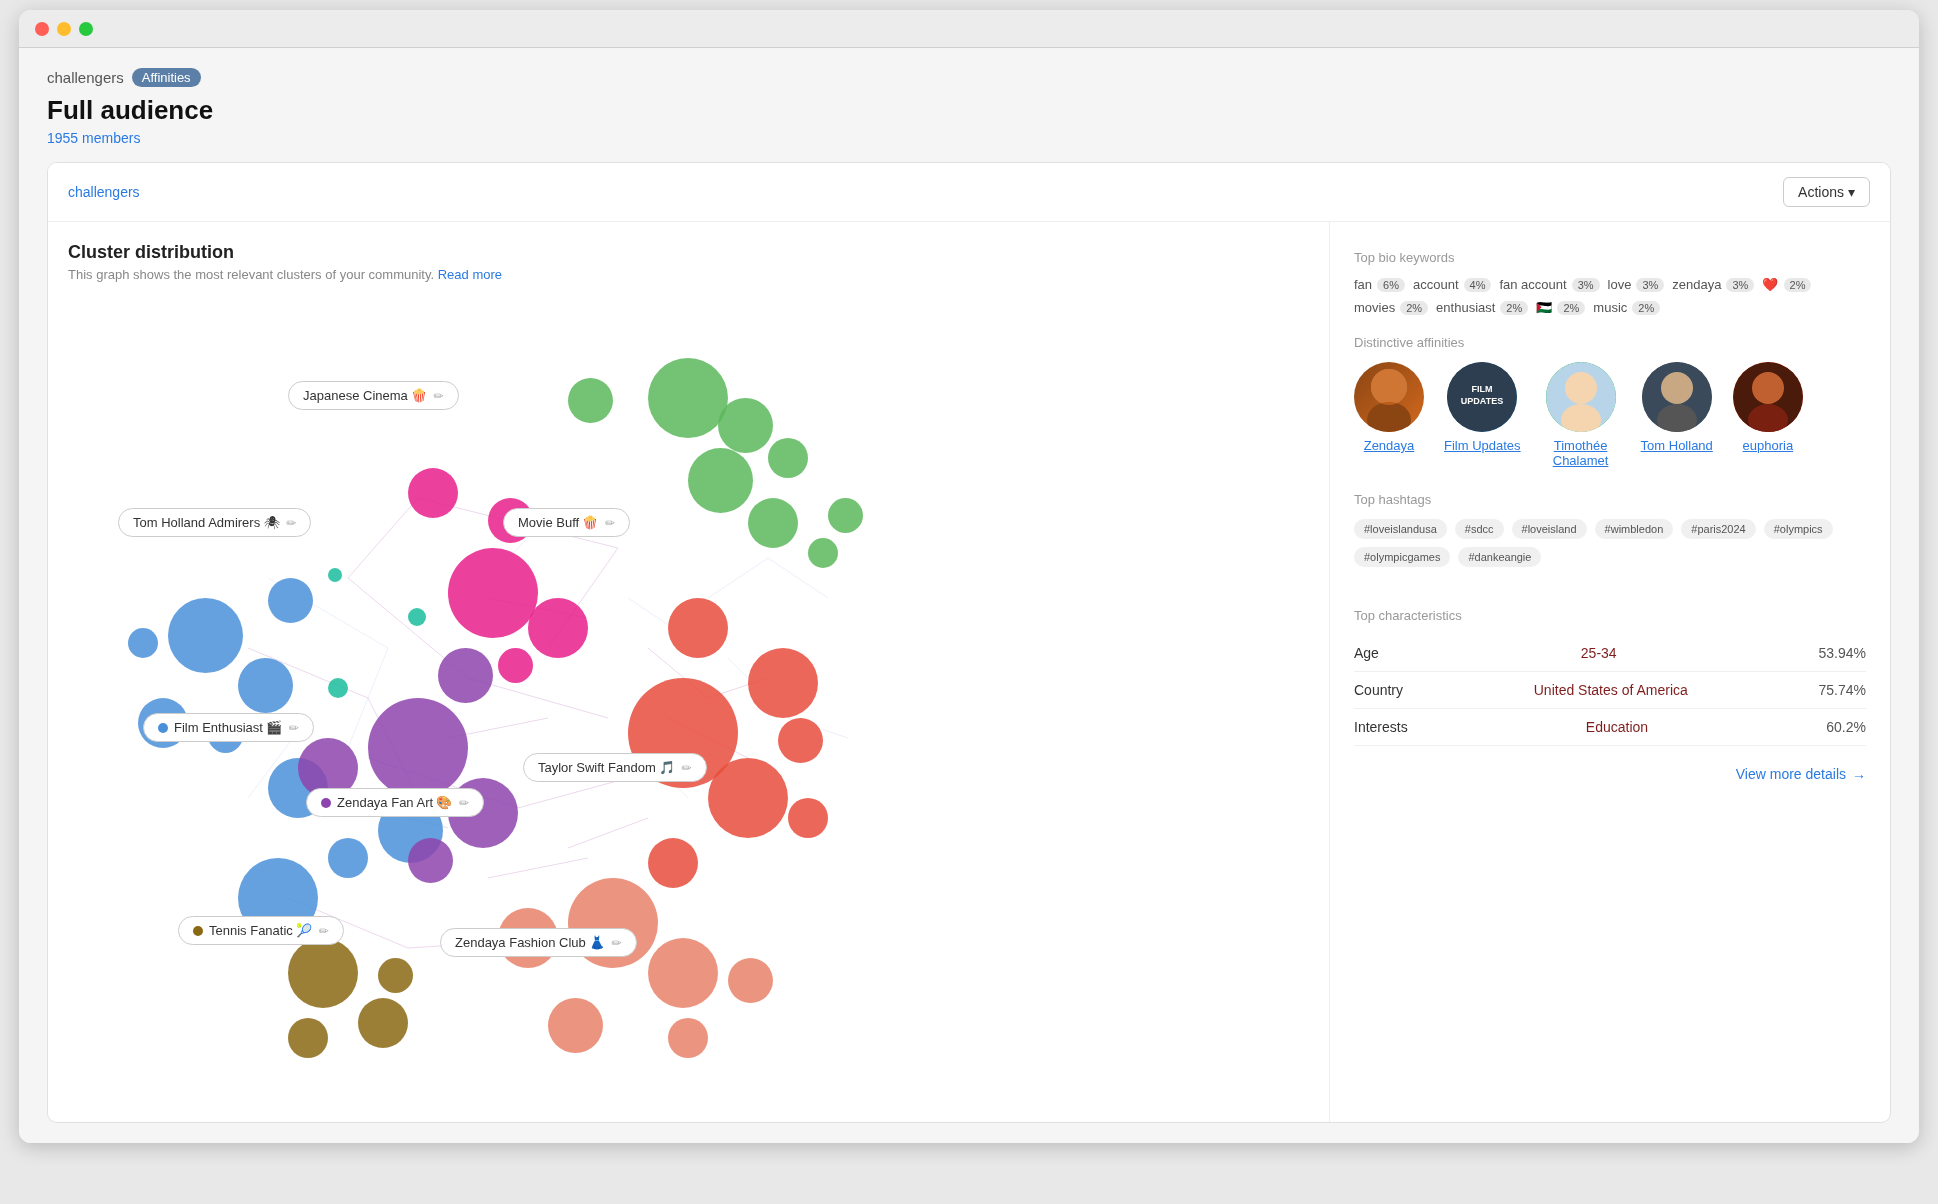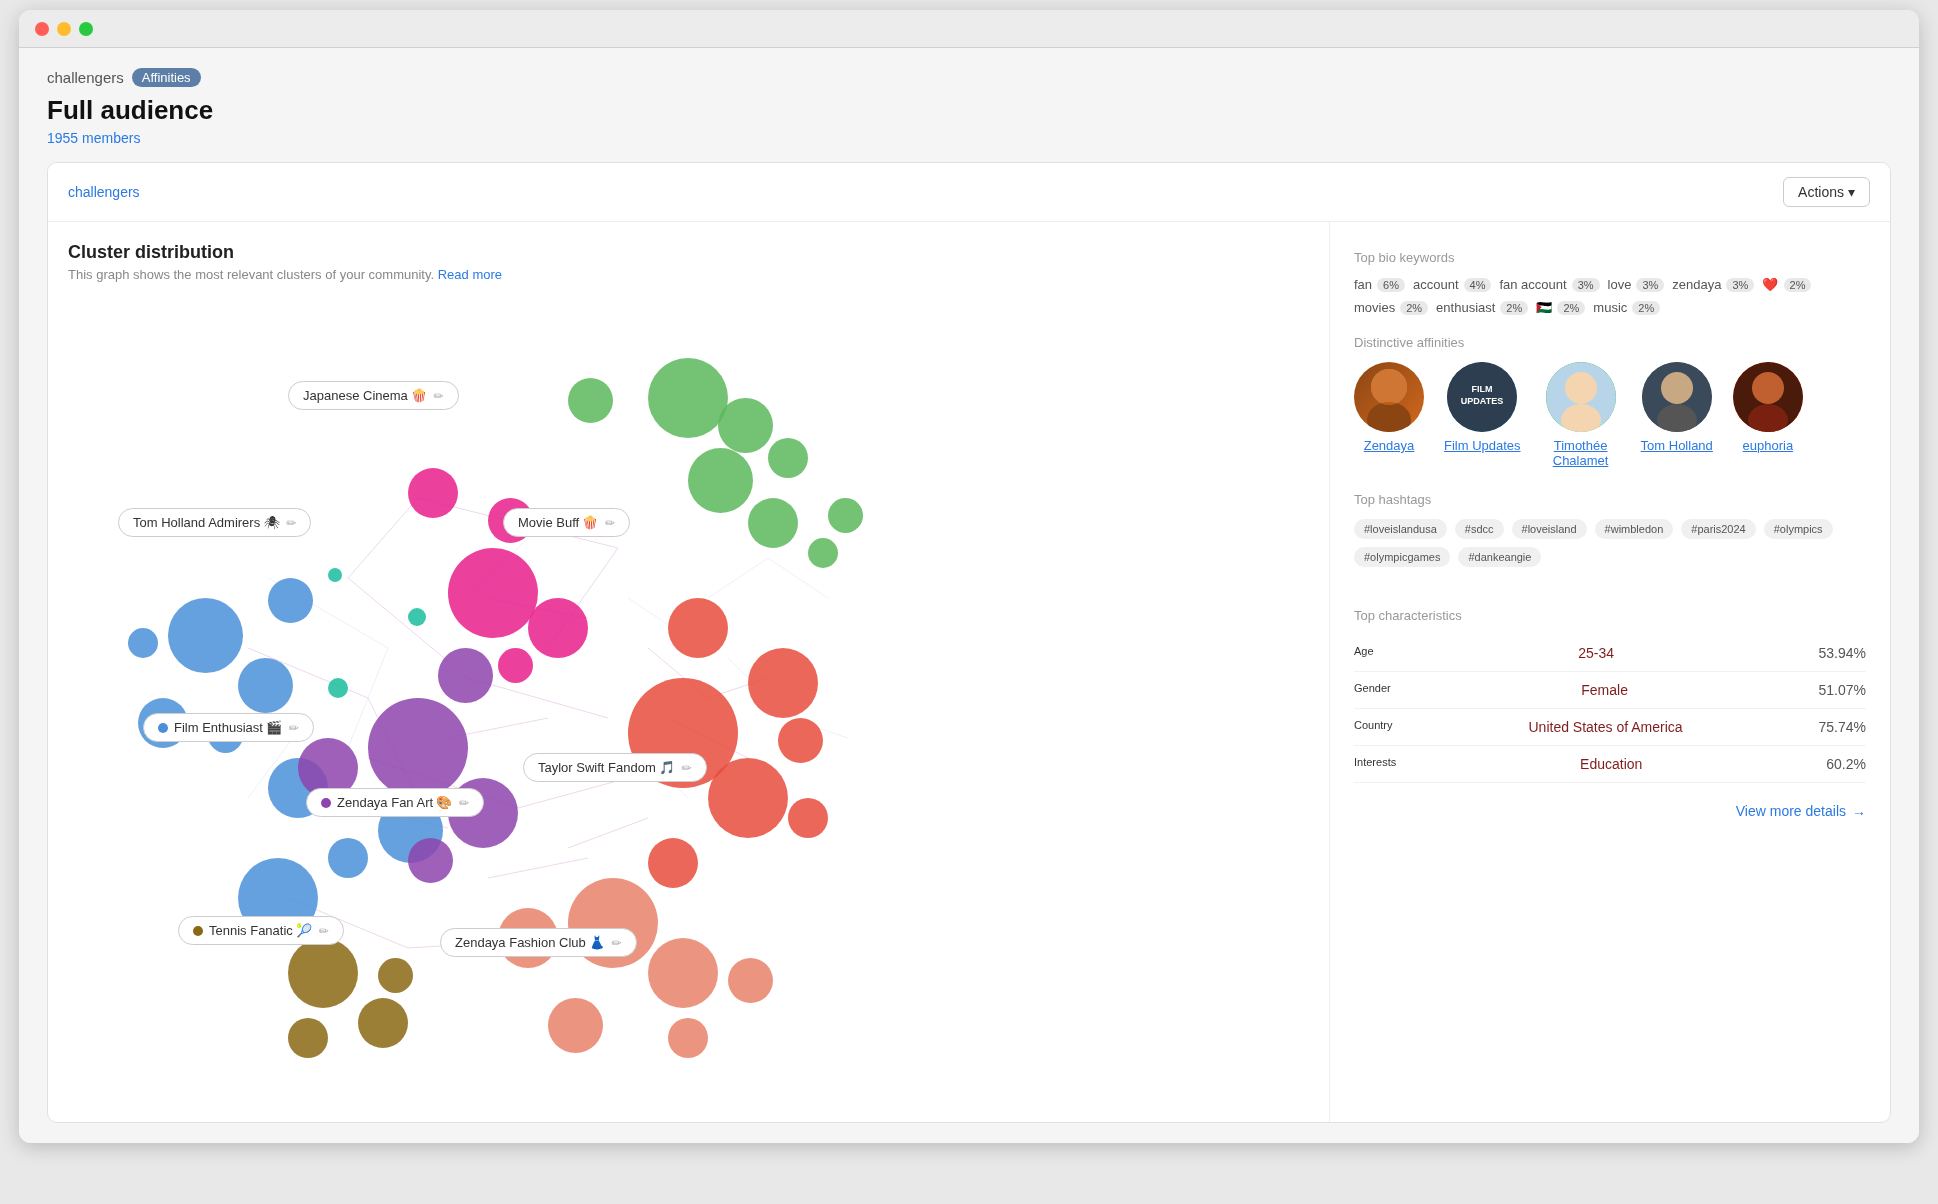--- a/index.html
+++ b/index.html
@@ -48,21 +48,21 @@
     .affinity-item { display: flex; flex-direction: column; align-items: center; gap: 6px; cursor: pointer; }
     .affinity-avatar { width: 70px; height: 70px; border-radius: 50%; overflow: hidden; background: #ddd; }
     .affinity-name { font-size: 13px; color: #2a7ae2; text-decoration: underline; text-align: center; max-width: 80px; }
 
     .hashtag-section { margin-bottom: 41px; }
     .hashtag-tags { display: flex; flex-wrap: wrap; gap: 8px; }
     .hashtag-tag { background: #f0f0f0; color: #555; font-size: 11px; padding: 4px 10px; border-radius: 12px; }
 
     .characteristics-section { }
     .char-row { display: flex; justify-content: space-between; padding: 10px 0; border-bottom: 1px solid #f0f0f0; }
-    .char-label { font-size: 11px; color: #333; font-weight: 500; }
+    .char-label { font-size: 14px; color: #333; font-weight: 500; }
     .char-value { font-size: 14px; color: #7f1d1d; }
     .char-pct { font-size: 14px; color: #555; }
 
     .view-more-link { color: #2a7ae2; font-size: 14px; text-decoration: none; display: flex; align-items: center; gap: 6px; margin-top: 20px; justify-content: flex-end; }
 
     
     .cluster-viz { width: 100%; height: 780px; position: relative; }
 
     
     .cluster-label { position: absolute; background: white; border: 1.5px solid #ccc; border-radius: 20px; padding: 6px 14px; font-size: 13px; font-weight: 500; color: #333; display: flex; align-items: center; gap: 6px; white-space: nowrap; }
@@ -362,25 +362,20 @@
           </div>
 
           <div class="characteristics-section">
             <div class="section-title">Top characteristics</div>
             <div class="char-row">
               <span class="char-label">Age</span>
               <span class="char-value">25-34</span>
               <span class="char-pct">53.94%</span>
             </div>
             <div class="char-row">
-              <span class="char-label">Gender</span>
-              <span class="char-value">Female</span>
-              <span class="char-pct">51.07%</span>
-            </div>
-            <div class="char-row">
               <span class="char-label">Country</span>
               <span class="char-value">United States of America</span>
               <span class="char-pct">75.74%</span>
             </div>
             <div class="char-row">
               <span class="char-label">Interests</span>
               <span class="char-value">Education</span>
               <span class="char-pct">60.2%</span>
             </div>
           </div>

